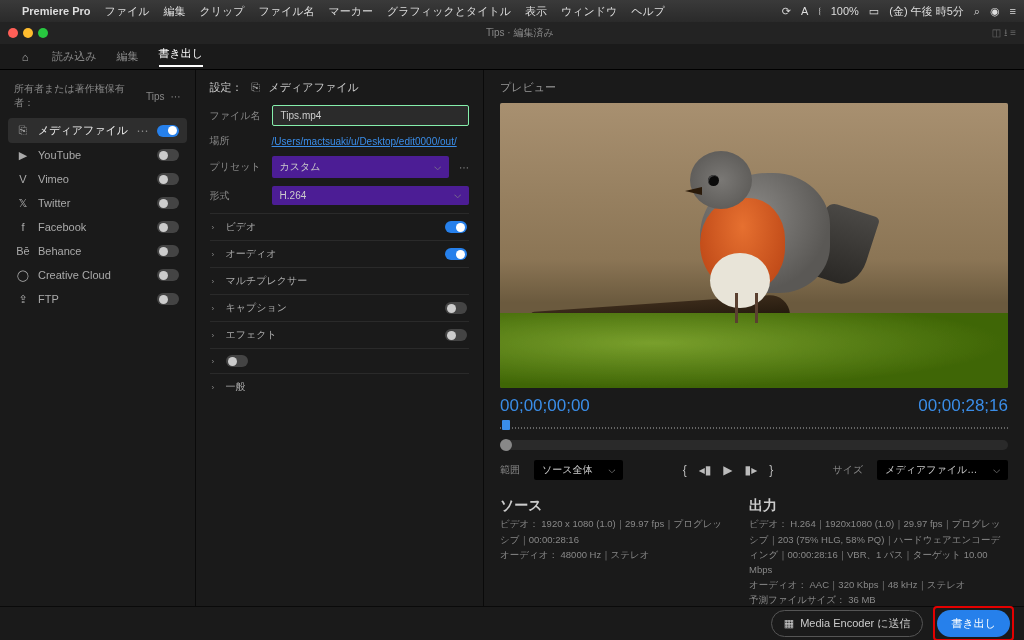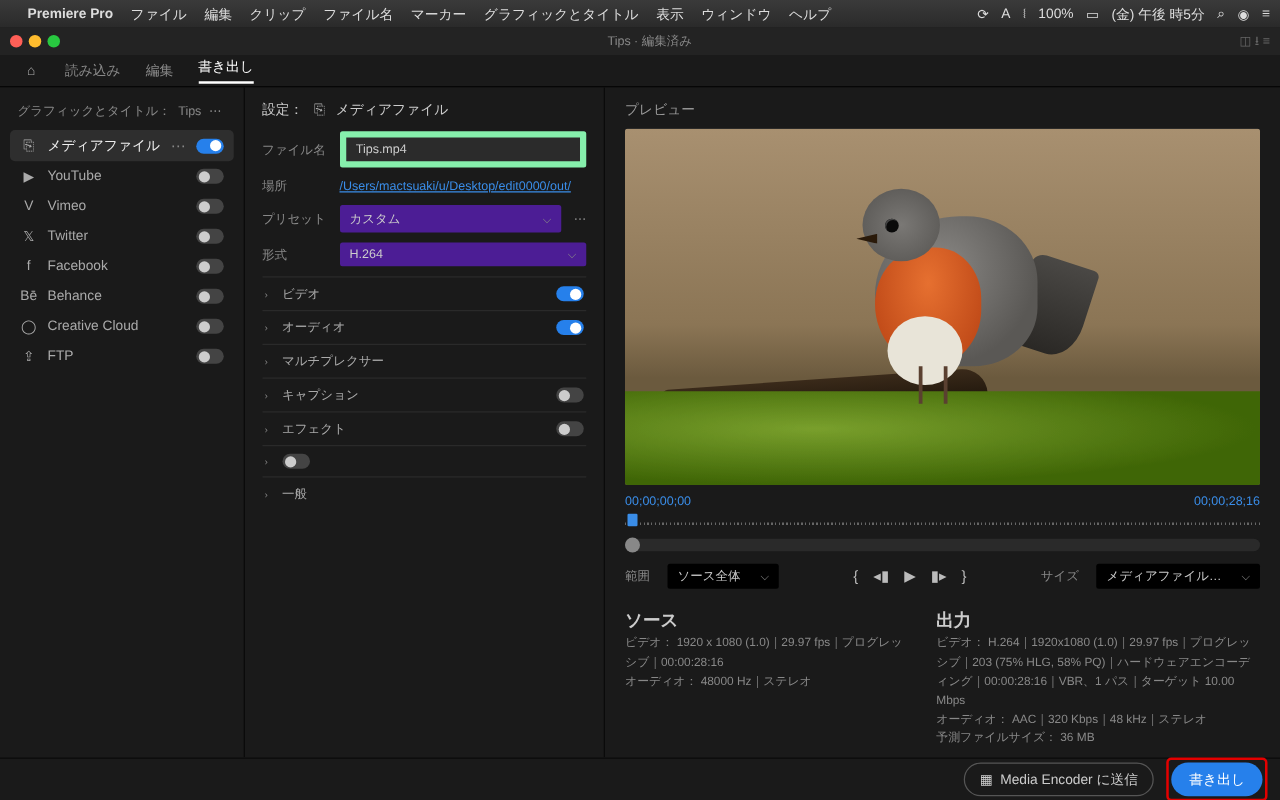--- a/index.html
+++ b/index.html
@@ -24,31 +24,31 @@
 .dest .lbl{flex:1}
 .dest .dots{color:#888;font-size:12px}
 .toggle { width:22px; height:12px; border-radius:6px; background:#444; position:relative; }
 .toggle.on { background:#2680eb; }
 .toggle::after { content:""; width:9px; height:9px; border-radius:50%; background:#ccc; position:absolute; top:1.5px; left:2px; }
 .toggle.on::after { left:11px; background:#fff; }
 .settings { width:290px; background:#1a1a1a; padding:10px 14px; border-left:1px solid #0a0a0a; border-right:1px solid #0a0a0a; overflow:hidden;}
 .sett-head { display:flex; align-items:center; gap:6px; color:#ccc; font-size:11px; margin-bottom:10px;}
 .row { display:flex; align-items:center; gap:10px; margin:8px 0; font-size:10px; color:#888;}
 .row .label{ width:52px; }
-.input-dk { background:#2b2b2b; border:5px solid #86efac; color:#ccc; padding:4px 8px; font-size:10px; border-radius:2px; flex:1; }
+.input-dk { background:#2b2b2b; border:1px solid #86efac; color:#ccc; padding:4px 8px; font-size:10px; border-radius:2px; flex:1; }
 .link { color:#3a8de8; text-decoration:underline; font-size:10px; }
 .select-dk { background:#4c1d95; border:none; color:#ccc; padding:4px 8px; font-size:10px; border-radius:2px; flex:1; display:flex; justify-content:space-between; align-items:center;}
 .chev{color:#888;font-size:9px}
 .section-row { display:flex; align-items:center; padding:6px 2px; border-top:1px solid #2a2a2a; font-size:10px; color:#aaa;}
 .section-row .ar{ width:14px; color:#888; font-size:8px;}
 .section-row .lbl{flex:1}
 .preview { flex:1; background:#1a1a1a; padding:10px 16px; position:relative;}
 .pv-head { color:#999; font-size:11px; margin-bottom:8px;}
 .pv-img { width:508px; height:285px; background:#444; border-radius:2px; position:relative; overflow:hidden;}
-.tc-row{ display:flex; justify-content:space-between; margin-top:8px; color:#3a8de8; font-size:10px;}
+.tc-row{ display:flex; justify-content:space-between; margin-top:8px; color:#3a8de8; font-size:17px;}
 .ruler { height:16px; margin-top:4px; position:relative; }
 .ruler::before{content:"";position:absolute;top:7px;left:0;right:0;height:2px;background:repeating-linear-gradient(90deg,#666 0,#666 1px,transparent 1px,transparent 3px);}
 .ruler .playhead{position:absolute;left:2px;top:0;width:8px;height:10px;background:#3a8de8;border-radius:1px;}
 .scrub{ height:10px; margin-top:4px; background:#2a2a2a; border-radius:5px; position:relative;}
 .scrub .knob{ position:absolute; left:0; top:-1px; width:12px; height:12px; border-radius:50%; background:#888;}
 .controls{ display:flex; align-items:center; gap:14px; margin-top:10px;}
 .controls .lbl{ color:#888; font-size:10px;}
 .controls .sel{ background:#000000; padding:3px 8px; font-size:10px; border-radius:2px; display:flex; gap:16px; align-items:center;}
 .transport{ display:flex; gap:12px; color:#bbb; font-size:12px;}
 .cols{ display:flex; gap:24px; margin-top:14px; font-size:9.5px; color:#888; line-height:1.6;}
@@ -115,21 +115,21 @@
 <div class="tabs">
   <span class="icon">⌂</span>
   <span class="tab">読み込み</span>
   <span class="tab">編集</span>
   <span class="tab active">書き出し</span>
 </div>
 
 <div class="main">
   <div class="sidebar">
     <div class="side-head">
-      <span>グラフィックとタイトル：</span>
+      <span>所有者または著作権保有者：</span>
       <span>Tips</span>
       <span class="dots">⋯</span>
     </div>
     <div id="dest-list">
         <div class="dest active">
           <span class="icon">⎘</span>
           <span class="lbl">メディアファイル</span>
           <span class="dots">⋯</span>
           <span class="toggle on"></span>
         </div>

